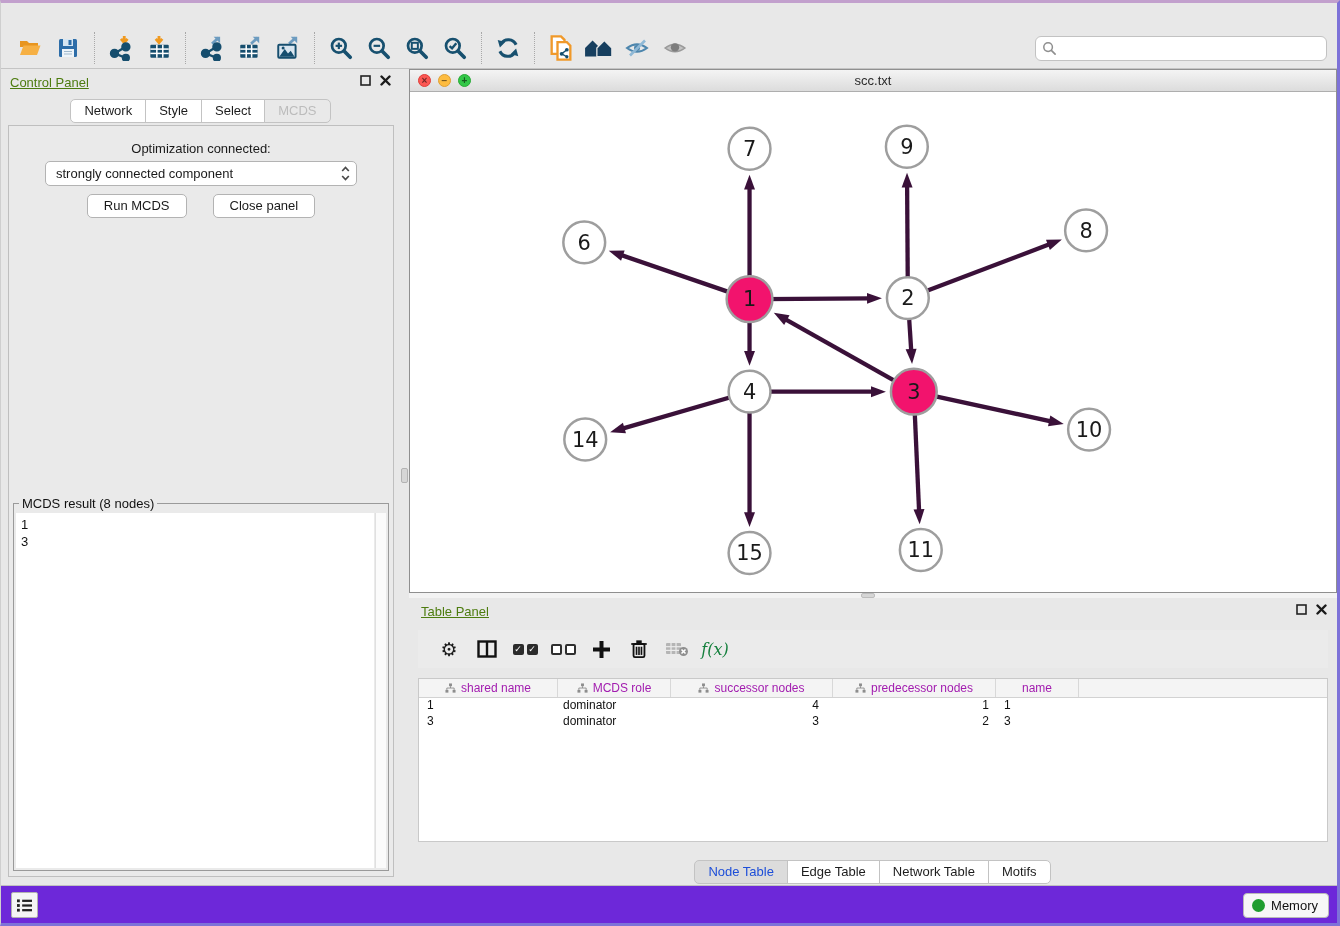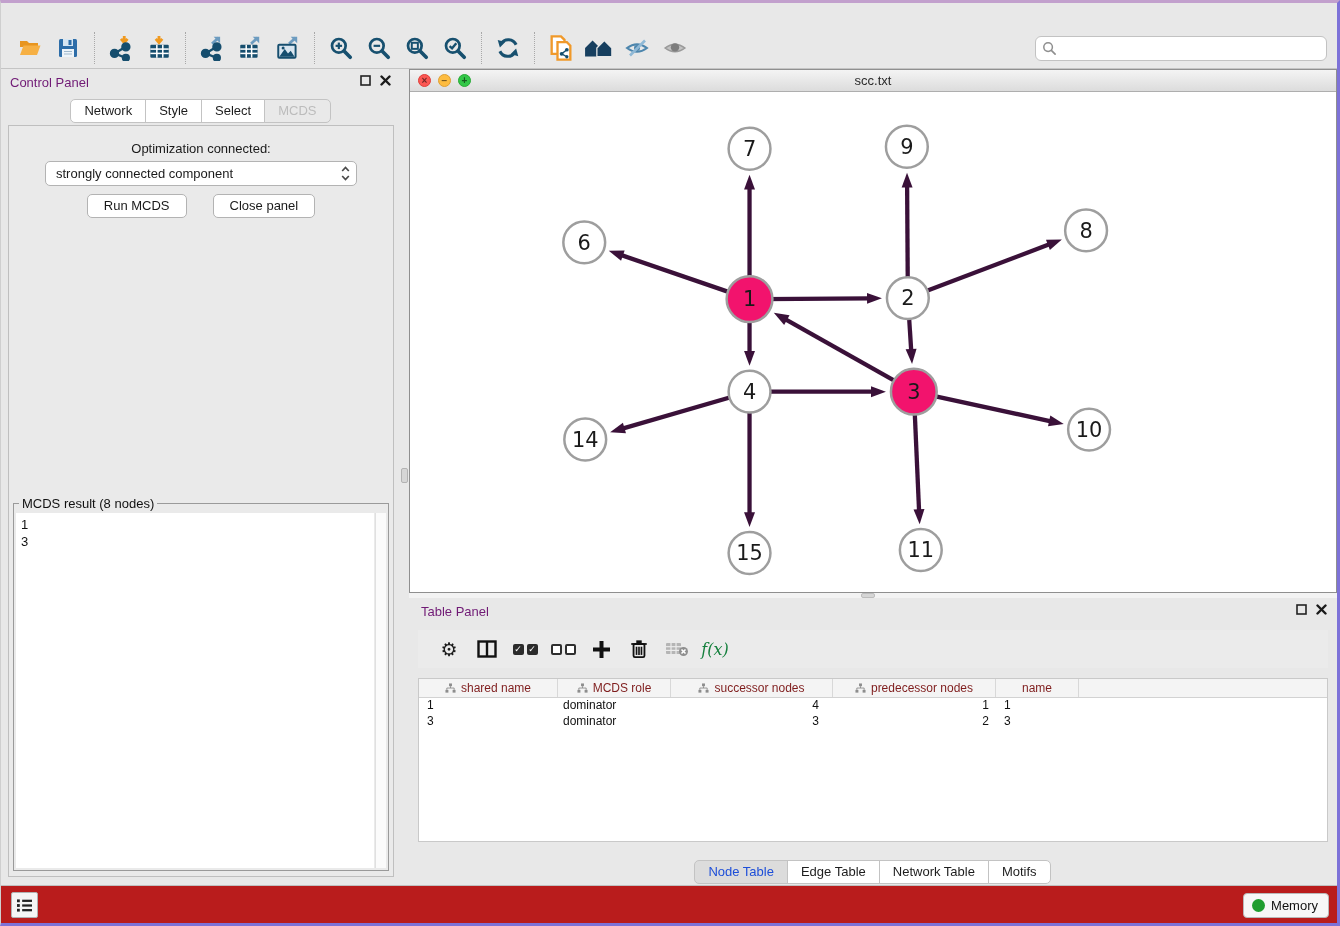--- a/index.html
+++ b/index.html
@@ -21,21 +21,21 @@
     border-bottom:1px solid #c4c4c4; display:flex; align-items:center; padding:0 10px; }
   .tbtn { width:38px; height:34px; display:flex; align-items:center; justify-content:center; flex:0 0 auto; }
   .tsep { width:0; height:32px; border-left:1px dotted #a8a8a8; margin:0 7px; flex:0 0 auto; }
   .search-wrap { margin-left:auto; position:relative; width:292px; height:25px; }
   .search-wrap input { width:100%; height:100%; border:1px solid #c2c2c2; border-radius:6px;
     background:#fff; padding-left:26px; font-size:13px; outline:none; color:#333; }
   .search-glass { position:absolute; left:7px; top:5px; }
   
   .control-panel { position:absolute; left:0; top:66px; width:400px; bottom:38px; background:#e8e8e8; }
   .panel-head { position:relative; height:26px; }
-  .panel-head .ptitle { position:absolute; left:9px; top:6px; font-size:13px; color:#701a75; }
+  .panel-head .ptitle { position:absolute; left:9px; top:6px; font-size:13px; color:#4d7c0f;text-decoration:underline; }
   .panel-head .pbtns { position:absolute; right:10px; top:6px; display:flex; gap:9px; align-items:center; }
   .tabs { display:flex; justify-content:center; }
   .tab { font-size:13px; color:#1d1d1d; background:#fff; border:1px solid #c3c3c3;
     padding:3px 13px 4px; margin-left:-1px; cursor:default; }
   .tab:first-child { border-radius:5px 0 0 5px; }
   .tab:last-child { border-radius:0 5px 5px 0; }
   .tab.active-dim { background:#e9e9e9; color:#bcbcbc; }
   .cp-tabs { position:absolute; left:0; right:0; top:30px; }
   .cp-content { position:absolute; left:7px; right:7px; top:56px; bottom:8px;
     background:#eaeaea; border:1px solid #bfbfbf; }
@@ -82,29 +82,29 @@
   .gear-glyph { font-size:19px; color:#1c1c1c; line-height:1; }
   .chkpair { display:flex; gap:3px; }
   .chk { width:11px; height:11px; border-radius:2px; background:#2b2b2b; color:#fff; font-size:9px;
     line-height:11px; text-align:center; }
   .unchk { width:11px; height:11px; border-radius:2px; background:#fff; border:2px solid #2f2f2f; }
   .fx { font-family:"DejaVu Serif", serif; font-style:italic; font-size:16px; color:#15803d; }
   .tp-table { position:absolute; left:9px; right:9px; top:80px; bottom:43px; background:#fff;
     border:1px solid #c9c9c9; overflow:hidden; }
   .thead { display:flex; height:19px; background:#f4f4f4; border-bottom:1px solid #d2d2d2; }
   .th { display:flex; align-items:center; justify-content:center; gap:5px; font-size:12px;
-    color:#7f1d1d; border-right:1px solid #d8d8d8; height:100%; }
+    color:#a21caf; border-right:1px solid #d8d8d8; height:100%; }
   .trow { display:flex; height:16px; font-size:12px; color:#111; }
   .td { overflow:hidden; white-space:nowrap; }
   .c0 { width:139px; } .c1 { width:113px; } .c2 { width:162px; } .c3 { width:163px; } .c4 { width:83px; }
   .al { padding-left:8px; text-align:left; } .ar2 { padding-right:14px; text-align:right; }
   .ar3 { padding-right:7px; text-align:right; }
   .tp-tabs { position:absolute; left:0; right:0; bottom:1px; }
   
-  .statusbar { position:absolute; left:0; right:0; bottom:0; height:38px; background:#b91c1c;
+  .statusbar { position:absolute; left:0; right:0; bottom:0; height:38px; background:#6d28d9;
     border-top:1px solid #c0c0c0;padding-left:6px; }
   .list-btn { position:absolute; left:10px; top:6px; width:27px; height:26px; background:#f5f5f5;
     border:1px solid #b2b2b2; border-radius:2px; display:flex; align-items:center; justify-content:center; }
   .memory-btn { position:absolute; right:8px; top:7px; height:25px; background:#f7f7f7;
     border:1px solid #b9b9b9; border-radius:4px; display:flex; align-items:center; gap:6px;
     padding:0 10px 0 8px; font-size:13px; color:#111; }
   .memory-dot { width:13px; height:13px; border-radius:50%; background:#1f9d2f; }
   svg { display:block; }
 </style>
 </head>

